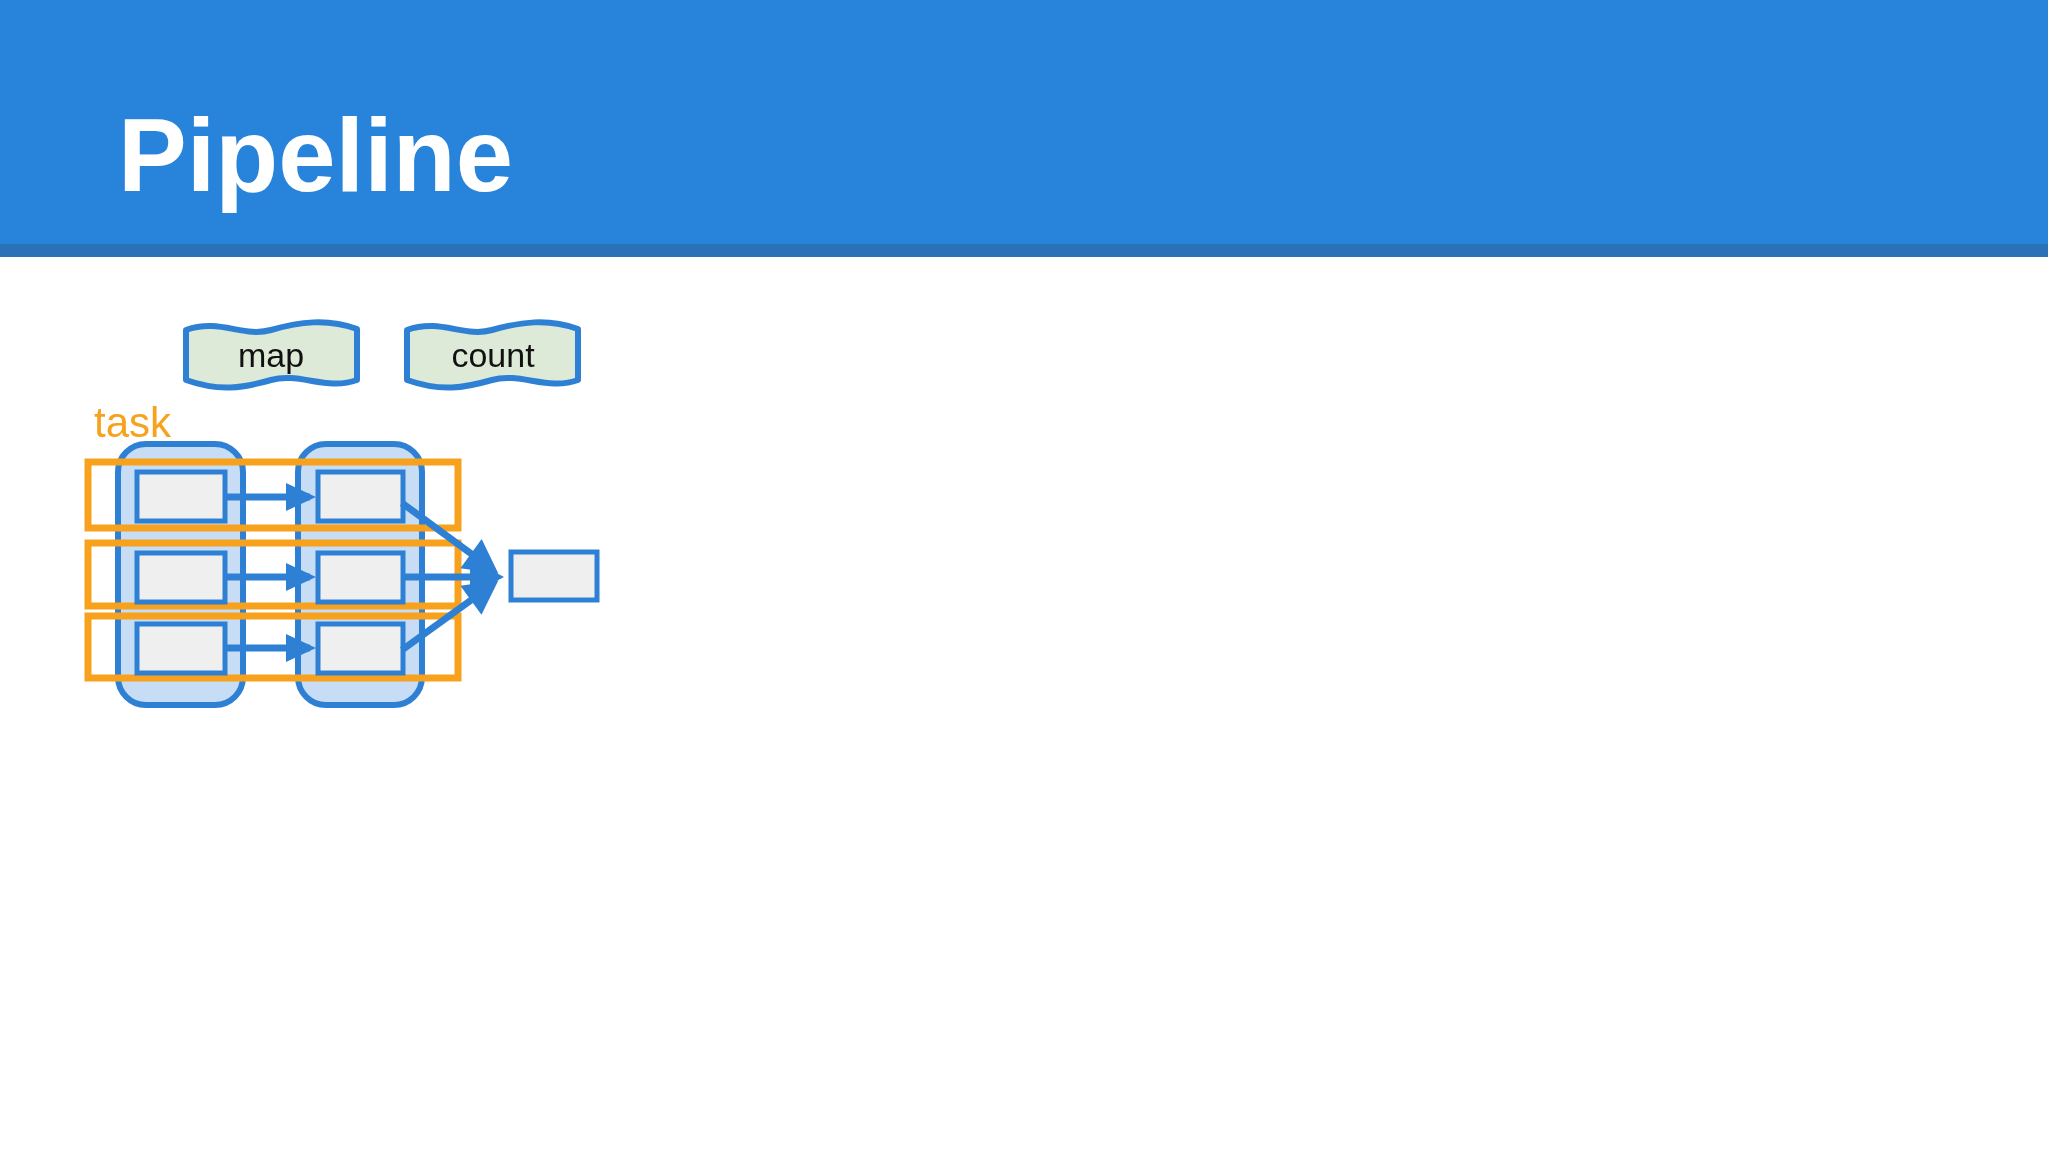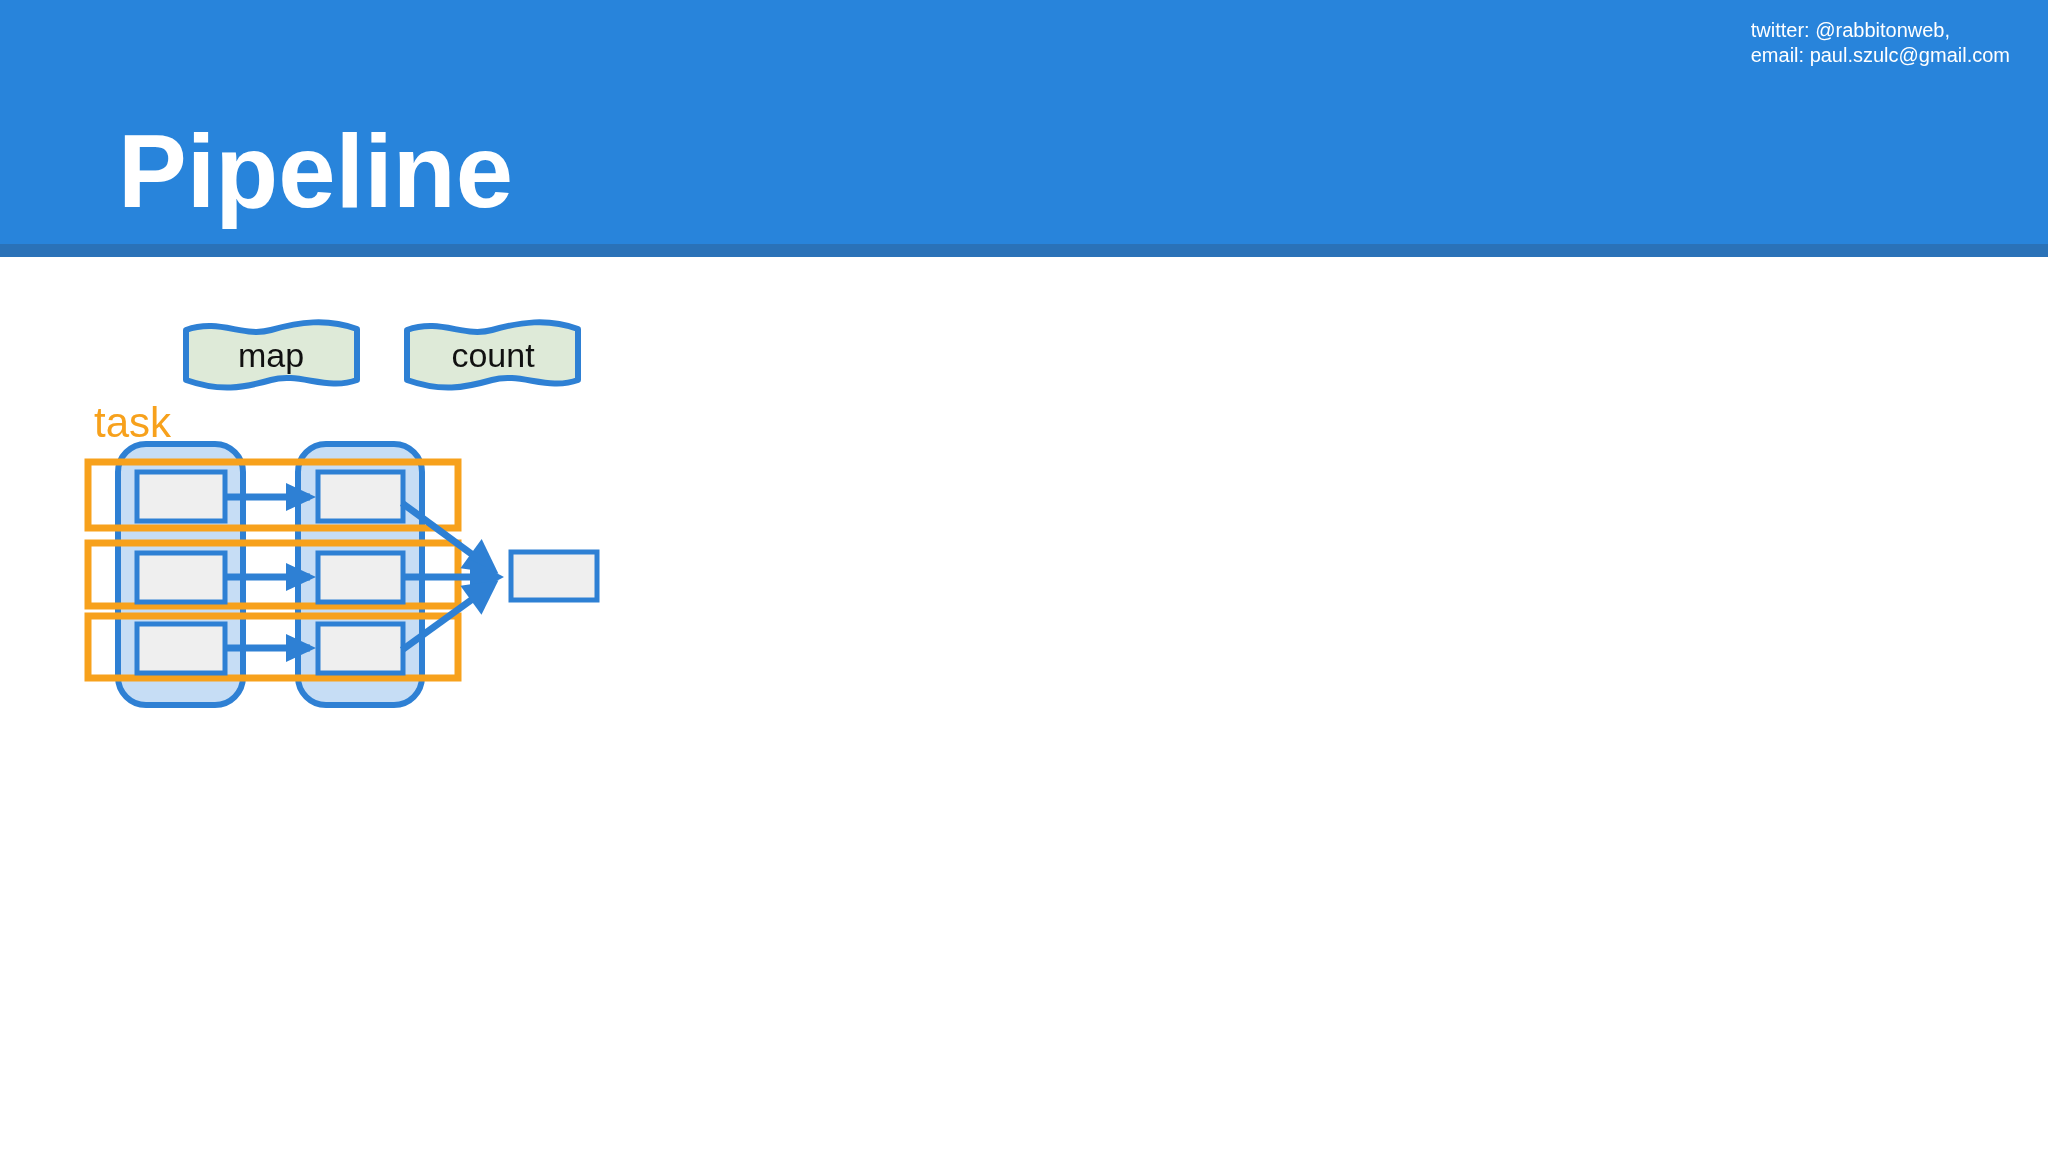--- a/index.html
+++ b/index.html
@@ -14,21 +14,21 @@
   
   .header{
     position:absolute;left:0;top:0;width:2048px;height:244px;
     background:#2884DB;
   }
   .header-strip{
     position:absolute;left:0;top:244px;width:2048px;height:13px;
     background:#2A72B8;
   }
   .slide-title{
-    position:absolute;left:118px;top:120px;
+    position:absolute;left:118px;top:104px;
     font-size:103px;line-height:1;font-weight:bold;color:#ffffff;
     letter-spacing:0px;white-space:nowrap;
   }
   .contact{
     position:absolute;right:38px;top:18px;
     text-align:left;color:#ffffff;
     font-size:20px;line-height:25px;white-space:nowrap;
   }
   
   .diagram{position:absolute;left:0;top:0;}
@@ -40,24 +40,20 @@
   .worker{fill:#EFEFEF;stroke:#2E80D4;stroke-width:5;}
   .flow{stroke:#2E80D4;stroke-width:7;fill:none;}
 </style>
 </head>
 <body>
 
 <div class="slide">
 
   <div class="header">
     <div class="slide-title">Pipeline</div>
-    <div class="contact">
-      <div>twitter: @rabbitonweb,</div>
-      <div>email: paul.szulc@gmail.com</div>
-    </div>
   </div>
   <div class="header-strip"></div>
 
   <svg class="diagram" width="2048" height="1152" viewBox="0 0 2048 1152">
     <defs>
       <marker id="arrow" markerUnits="userSpaceOnUse" markerWidth="32" markerHeight="30" refX="25" refY="15" orient="auto">
         <path d="M1,1 L31,15 L1,29 Z" fill="#2E80D4"></path>
       </marker>
       <marker id="arrow-big" markerUnits="userSpaceOnUse" markerWidth="36" markerHeight="38" refX="27" refY="19" orient="auto">
         <path d="M1,1 L35,19 L1,37 Z" fill="#2E80D4"></path>

